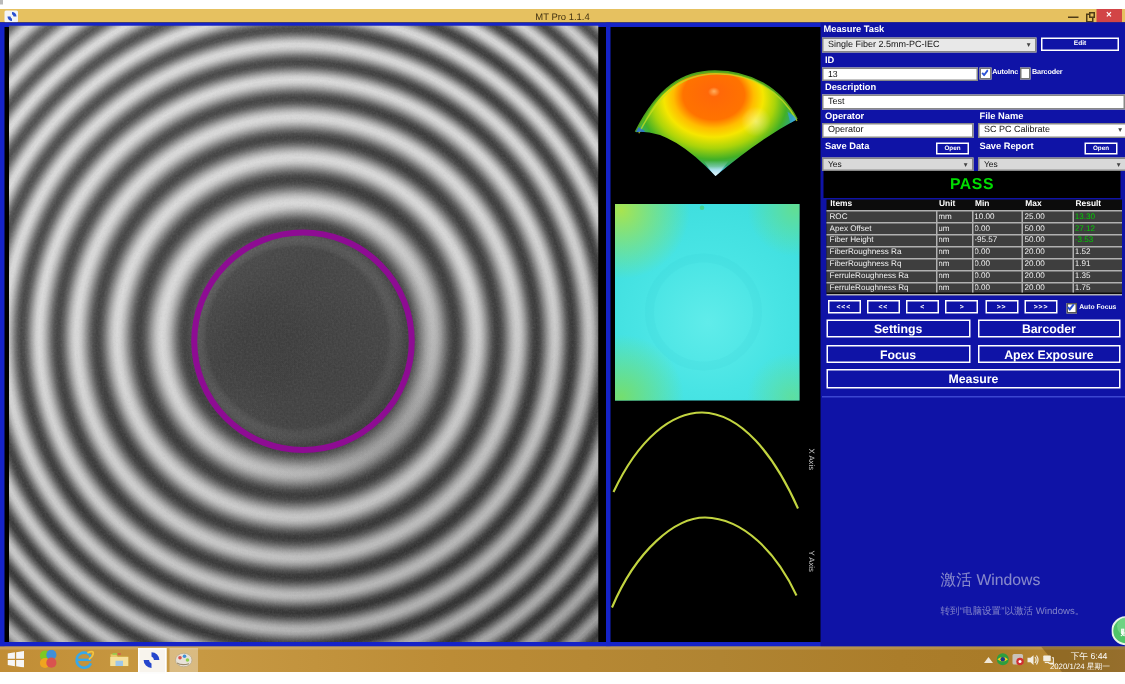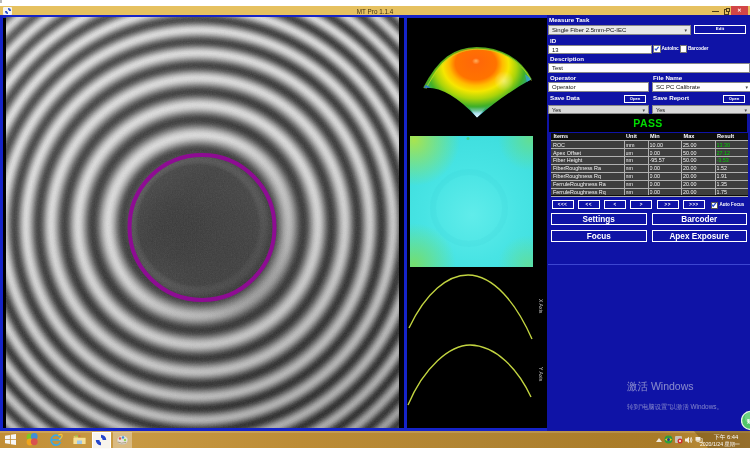--- a/index.html
+++ b/index.html
@@ -420,20 +420,21 @@
 <div class="abs" style="left:682.9999999999998px;top:200px;width:20px;height:7px;background:#0f13a6;border:0.9px solid #fff;color:#fff;font-size:4.6px;font-weight:bold;text-align:center;line-height:7.5px;letter-spacing:0.5px;">&gt;&gt;&gt;</div>
 <div class="abs" style="left:711px;top:201.5px;width:5.3px;height:5.3px;background:#fff;border:0.5px solid #555;"></div>
 <svg class="abs" style="left:711.4px;top:202px;" width="5.5" height="5.5" viewBox="0 0 10 10">
       <path d="M1.5 5 L4 7.8 L8.8 1.5" stroke="#2b52d6" stroke-width="2.4" fill="none"></path>
     </svg>
 <div class="abs" style="left:719.5px;top:202.3px;font-size:4.5px;color:#fff;font-weight:bold;">Auto Focus</div>
 <div class="abs" style="left:551px;top:212.5px;width:95.5px;height:12.5px;background:#0f13a6;border:1px solid #fff;color:#fff;font-size:8.2px;font-weight:bold;text-align:center;line-height:12.5px;box-sizing:border-box;">Settings</div>
 <div class="abs" style="left:651.5px;top:212.5px;width:95.5px;height:12.5px;background:#0f13a6;border:1px solid #fff;color:#fff;font-size:8.2px;font-weight:bold;text-align:center;line-height:12.5px;box-sizing:border-box;">Barcoder</div>
 <div class="abs" style="left:551px;top:229.5px;width:95.5px;height:12.5px;background:#0f13a6;border:1px solid #fff;color:#fff;font-size:8.2px;font-weight:bold;text-align:center;line-height:12.5px;box-sizing:border-box;">Focus</div>
 <div class="abs" style="left:651.5px;top:229.5px;width:95.5px;height:12.5px;background:#0f13a6;border:1px solid #fff;color:#fff;font-size:8.2px;font-weight:bold;text-align:center;line-height:12.5px;box-sizing:border-box;">Apex Exposure</div>
+<div class="abs" style="left:551px;top:246px;width:196px;height:12.5px;background:#0f13a6;border:1px solid #fff;color:#fff;font-size:8.2px;font-weight:bold;text-align:center;line-height:12.5px;box-sizing:border-box;">Measure</div>
 <div class="abs" style="left:548px;top:263.5px;width:202px;height:1.5px;background:#3c46d0;"></div>
 <div class="abs" style="left:627px;top:380px;color:rgba(235,235,235,0.55);font-size:10.5px;">激活 Windows</div>
 <div class="abs" style="left:627px;top:402.5px;color:rgba(235,235,235,0.5);font-size:6.4px;">转到“电脑设置”以激活 Windows。</div>
 <svg class="abs" style="left:741px;top:410px;" width="9" height="21" viewBox="0 0 9 21">
 <circle cx="9.5" cy="10.5" r="9" fill="#50c468" stroke="#e8f5e8" stroke-width="1.3"></circle>
 <circle cx="9.5" cy="7.5" r="5.8" fill="#7ad88c" opacity="0.75"></circle>
 <text x="6" y="13" font-size="5.5" fill="#fff" font-weight="bold">贴</text>
 </svg>
 <div class="abs" style="left:0;top:431px;width:750px;height:17px;background:linear-gradient(90deg,#c18d35 0,#c89a44 120px,#bc8c36 300px,#b08432 480px,#ab7d2a 600px,#a97b28 660px,#b58733 700px,#bd9040 750px);"></div>
 <div class="abs" style="left:0;top:431px;width:750px;height:1.5px;background:rgba(255,255,255,0.15);"></div>

